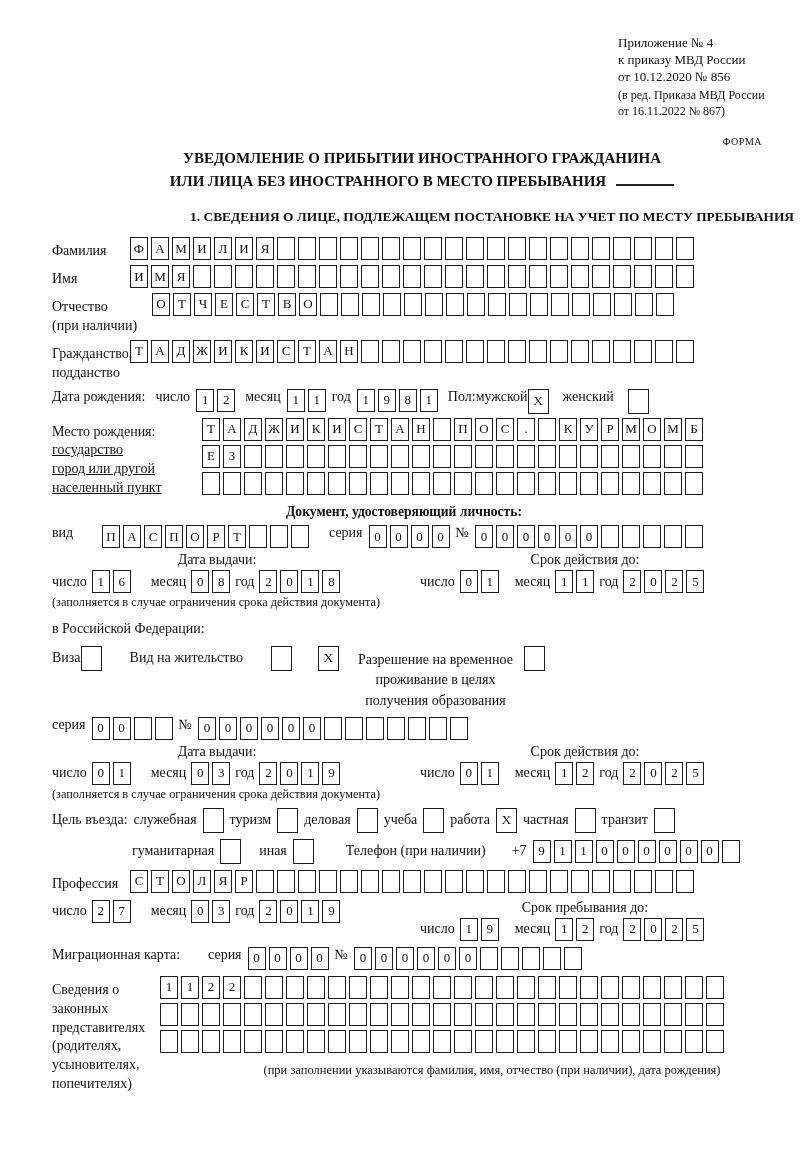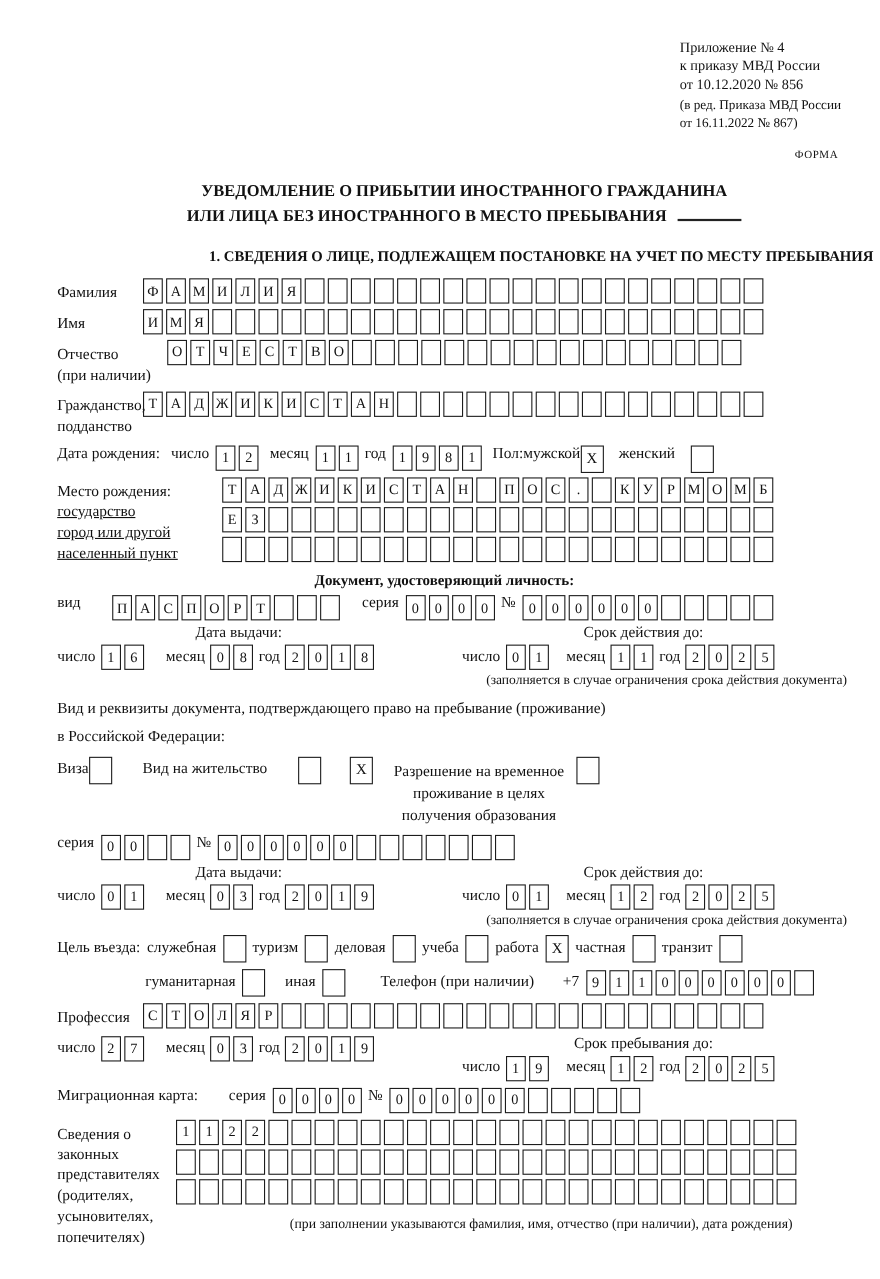--- a/index.html
+++ b/index.html
@@ -7,21 +7,21 @@
   body {
     width:800px; height:1163px; overflow:hidden;
     font-family:"Liberation Serif", serif;
     color:#111;
     padding:34px 8px 0 52px;
     font-size:14px;
   }
   .hdr { margin-left:566px; line-height:1.32; font-size:13px; }
   .hdr .amend { font-size:12px; margin-top:3px; line-height:1.3; }
   .forma { text-align:right; margin-right:30px; font-weight:normal; font-size:10px; margin-top:16px; letter-spacing:.5px; }
-  .title { text-align:center; font-weight:bold; font-size:15px; margin-top:16px; line-height:1.55;font-family:Liberation Serif, serif; }
+  .title { text-align:center; font-weight:bold; font-size:15px; margin-top:0; line-height:1.55;font-family:Liberation Serif, serif; }
   .underline { display:inline-block; width:58px; border-bottom:2px solid #222; height:14px; margin-left:10px; }
   .sect { text-align:right; font-weight:bold; font-size:13.4px; margin-top:16px; margin-bottom:12px; margin-left:-18px; width:760px; }
 
   .row { display:flex; align-items:flex-start; margin-bottom:4px; }
   .lbl { font-size:14px; padding-top:5px; line-height:1.35; white-space:pre-line; flex:none; }
   .cells { display:flex; gap:3px; flex:none; }
   .cell { width:18px; height:23px; border:1.5px solid #1c1c1c; display:flex; align-items:center; justify-content:center; font-size:13px; flex:none; }
   .cb { width:21px; height:25px; border:1.5px solid #1c1c1c; display:flex; align-items:center; justify-content:center; font-size:13.5px; flex:none; }
   .w78 { width:78px; } .w100 { width:100px; } .w150 { width:150px; }
   .grp { display:flex; flex-direction:column; gap:4px; }
@@ -29,21 +29,21 @@
   .mid { }
   .mid .inlbl, .mid .lbl { padding-top:0; }
   .dochead { text-align:center; font-weight:bold; font-size:13.6px; margin:6px 0 5px -18px; width:740px; }
   .daterow2 { display:flex; margin-bottom:2px; }
   .dgrp { }
   .dgl { width:368px; }
   .dtitle { text-align:center; font-size:14px; margin-bottom:2px; }
   .dgl .dtitle { width:330px; }
   .dgr .dtitle { width:330px; }
   .drow { display:flex; align-items:center; gap:5px; font-size:14px; }
-  .note { font-size:12.3px; text-align:right; margin:2px 22px 6px 0; }
+  .note { font-size:12.3px; margin:2px 34px 6px 0; }
   .para { font-size:14px; line-height:1.85; margin-top:2px; }
   .optrow { display:flex; align-items:flex-start; margin:4px 0 6px 0; }
   .optlbl { font-size:14px; padding-top:4px; }
   .ctr { text-align:center; line-height:1.45; }
   .gap6 { width:6px; } .gap10 { width:10px; } .gap14 { width:14px; } .gap20 { width:20px; } .gap28 { width:28px; }
   .purrow { display:flex; align-items:center; gap:6px; margin-bottom:6px; font-size:14px; }
   .repnote { font-size:12.5px; text-align:center; margin:6px 0 0 100px; }
 </style>
 </head>
 <body>
@@ -403,21 +403,20 @@
           <span class="cell">0</span>
           <span class="cell">2</span>
           <span class="cell">5</span>
         </span>
     </div>
   </div>
 </div>
 <div class="note">(заполняется в случае ограничения срока действия документа)</div>
 
 <div class="para">
-  <div>Вид и реквизиты документа, подтверждающего право на пребывание (проживание)</div>
   <div>в Российской Федерации:</div>
 </div>
 
 <div class="optrow">
   <span class="optlbl">Виза</span>
   <span class="cb"></span>
   <span class="gap28"></span>
   <span class="optlbl">Вид на жительство</span>
   <span class="gap28"></span>
   <span class="cb"></span>

